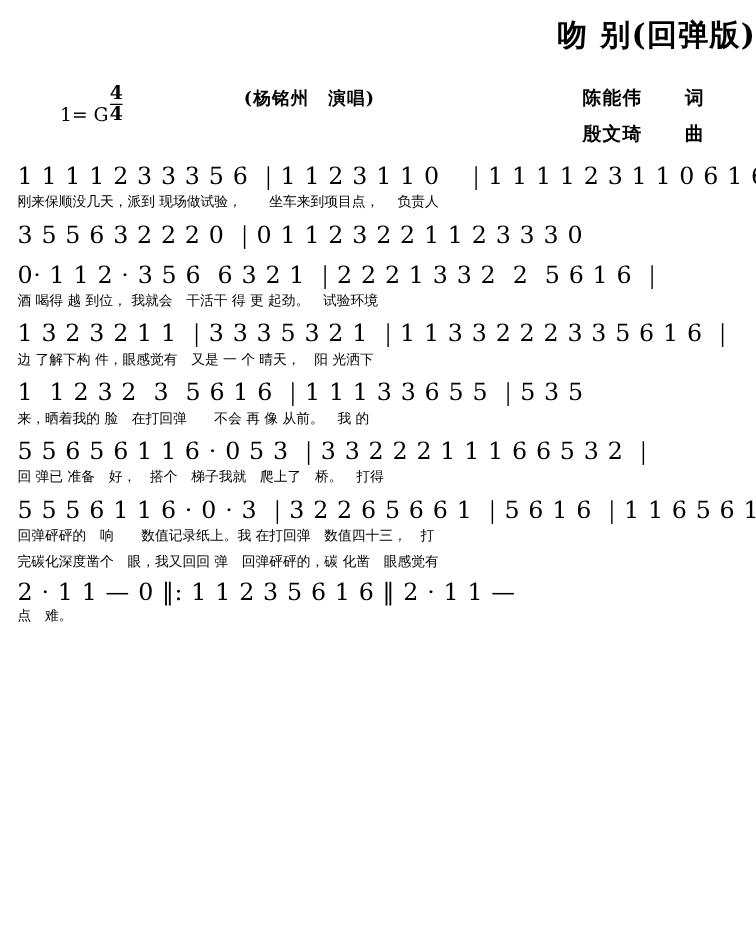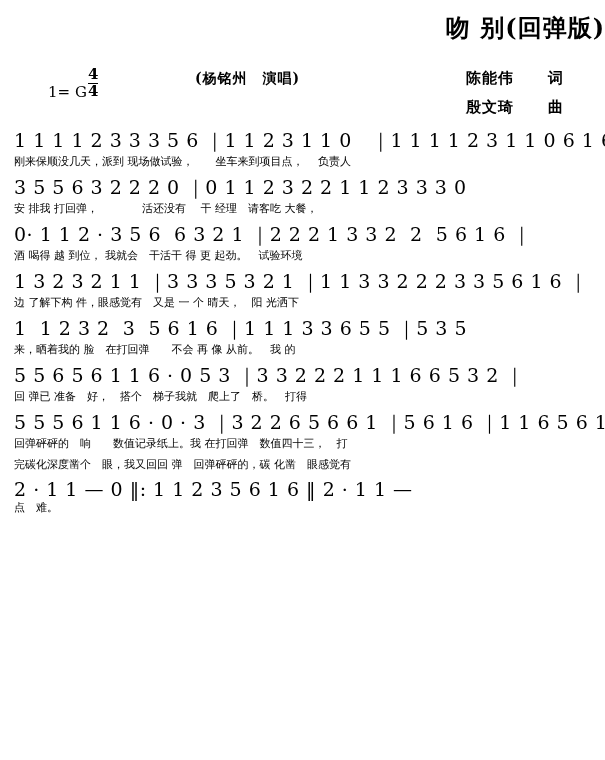--- a/index.html
+++ b/index.html
@@ -117,21 +117,20 @@
       </div>
     </div>
   </div>
 
   <div class="system">
     <div class="row-notes">1 1 1 1 2 3 3 3 5 6 ｜1 1 2 3 1 1 0   ｜1 1 1 1 2 3 1 1 0 6 1 6 ｜</div>
     <div class="row-lyr">刚来保顺没几天，派到 现场做试验，　　坐车来到项目点，　 负责人</div>
   </div>
   <div class="system">
     <div class="row-notes">3 5 5 6 3 2 2 2 0 ｜0 1 1 2 3 2 2 1 1 2 3 3 3 0</div>
-    <div class="row-lyr">安 排我 打回弹，　　　　活还没有　 干 经理　请客吃 大餐，</div>
   </div>
   <div class="system">
     <div class="row-notes">0· 1 1 2 · 3 5 6  6 3 2 1 ｜2 2 2 1 3 3 2  2  5 6 1 6 ｜</div>
     <div class="row-lyr">酒 喝得 越 到位， 我就会　干活干 得 更 起劲。　试验环境</div>
   </div>
   <div class="system">
     <div class="row-notes">1 3 2 3 2 1 1 ｜3 3 3 5 3 2 1 ｜1 1 3 3 2 2 2 3 3 5 6 1 6 ｜</div>
     <div class="row-lyr">边 了解下构 件，眼感觉有　又是 一 个 晴天，　阳 光洒下</div>
   </div>
   <div class="system">

